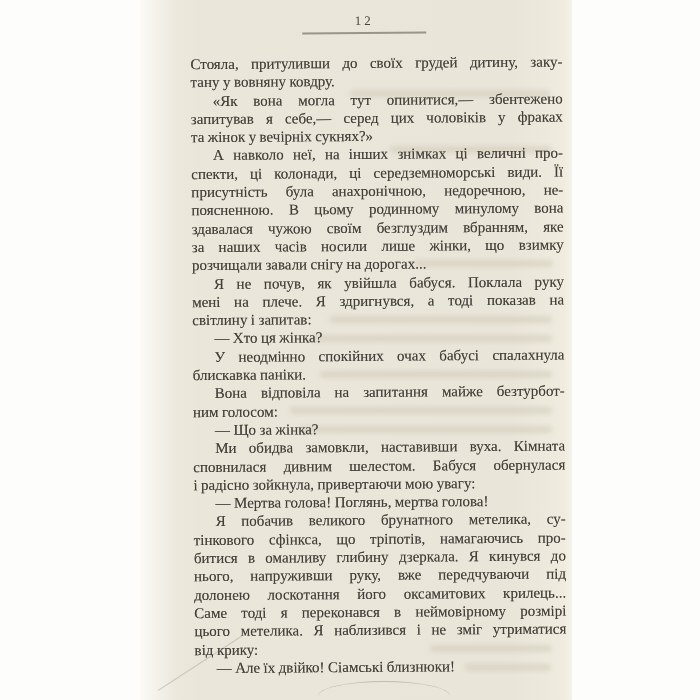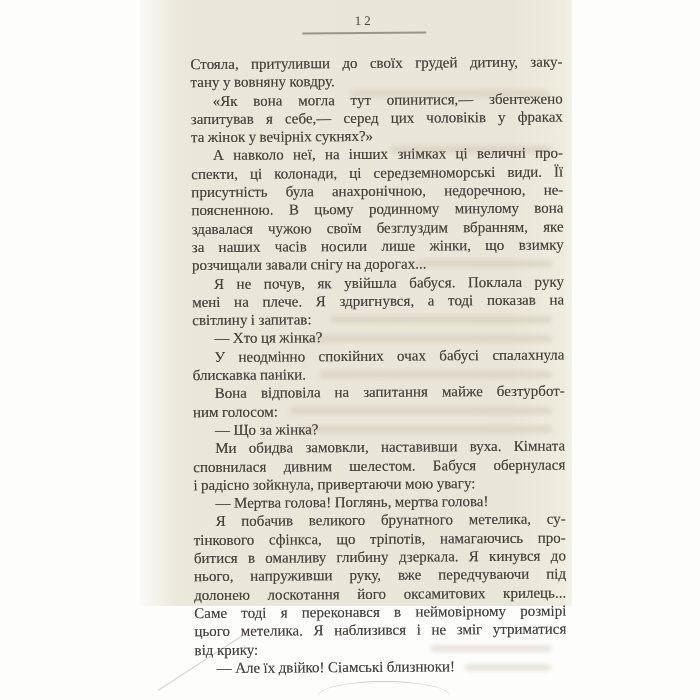--- a/index.html
+++ b/index.html
@@ -12,21 +12,21 @@
   html,body{width:700px;height:700px;overflow:hidden;}
   body{
     background:var(--margin-bg);
     font-family:"Liberation Serif","DejaVu Serif",serif;
     position:relative;
   }
   
   .paper{
     position:absolute;
     left:140px;top:0;
-    width:432px;height:606px;
+    width:432px;height:700px;
     background:linear-gradient(90deg,
       #fbfaf6 0px,
       #ece8dc 36px,
       var(--paper) 58px,
       #e9e5d9 372px,
       #efecdf 424px,
       #f4f2e9 432px);
   }
   .content{
     position:absolute;

